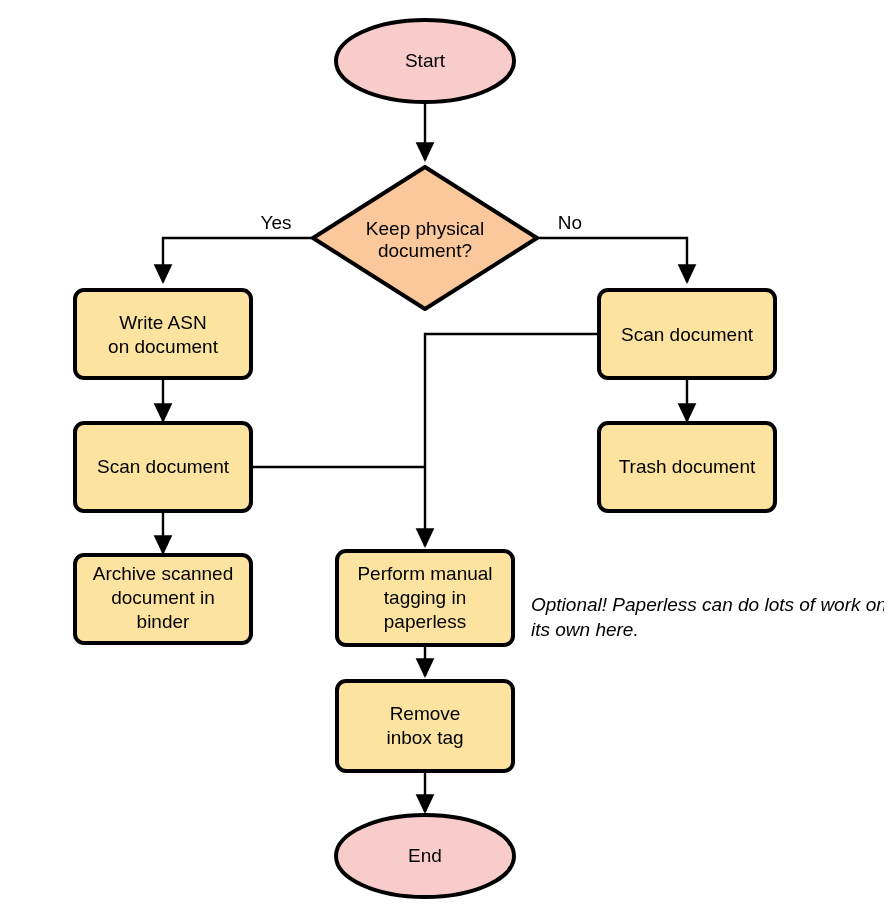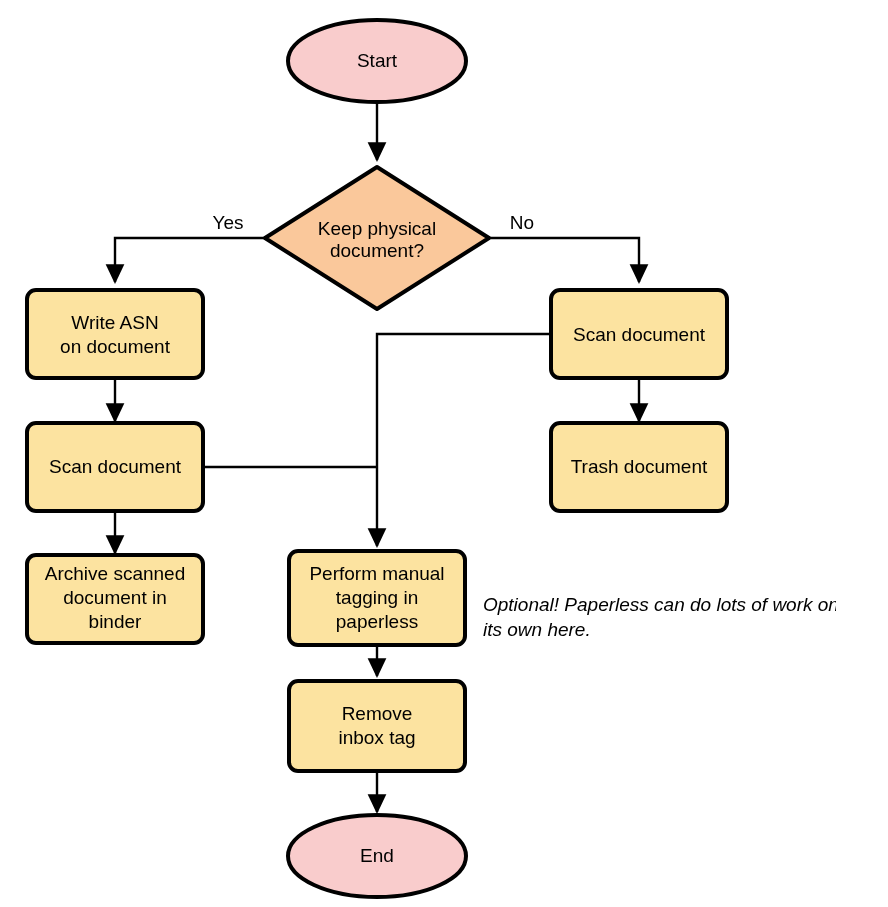--- a/index.html
+++ b/index.html
@@ -9,20 +9,21 @@
   }
   body {
     font-family: "Liberation Sans", sans-serif;
   }
   #flowchart-canvas {
     position: relative;
     width: 836px;
     height: 907px;
     background: #ffffff;
     overflow: hidden;
+    margin-left: 48px;
   }
   #flow-svg {
     position: absolute;
     left: 0;
     top: 0;
     width: 888px;
     height: 907px;
   }
   .node-label {
     font-family: "Liberation Sans", sans-serif;

